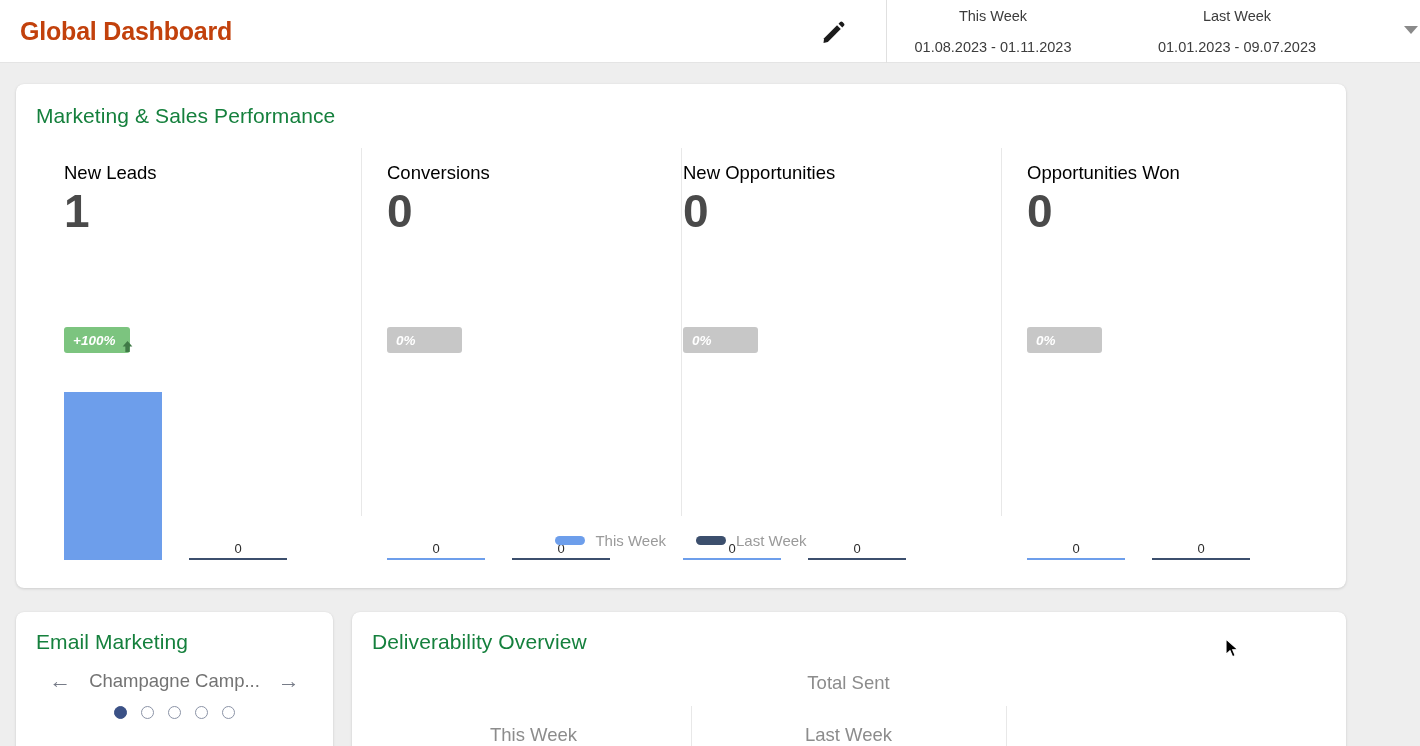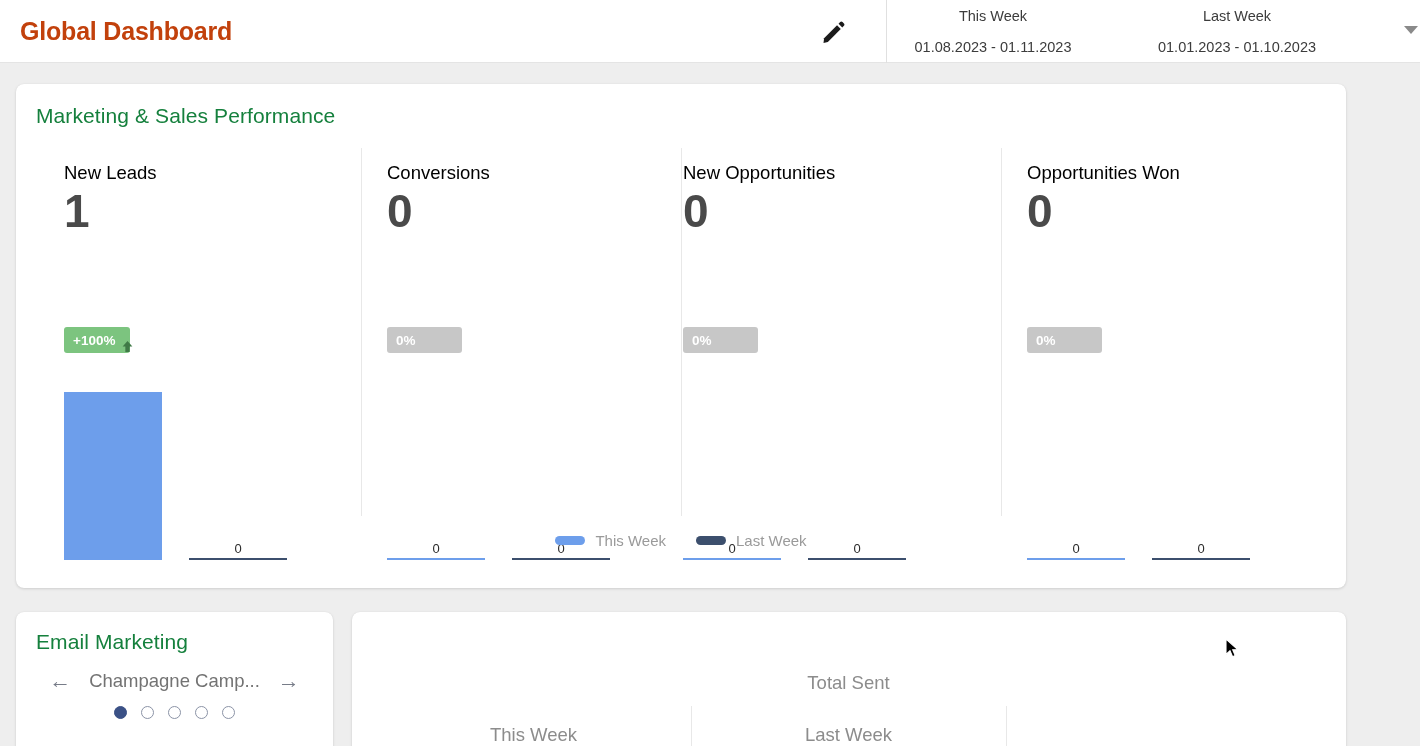--- a/index.html
+++ b/index.html
@@ -137,20 +137,21 @@
     left: 0; top: 165px;
     height: 26px;
     border-radius: 3px;
     display: flex;
     align-items: center;
     padding: 0 9px;
     font-size: 13.5px;
     font-weight: bold;
     color: #ffffff;
     white-space: nowrap;
+    font-style: italic;
   }
   .kpi-badge.up { background: #7cc47f; }
   .kpi-badge.flat { background: #c7c7c7; min-width: 75px; }
 
   .badge-arrow {
     display: inline-block;
     margin-left: 6px;
     width: 0; height: 0;
     position: relative;
   }
@@ -319,21 +320,21 @@
 
   <div class="topbar-sep"></div>
 
   <div class="period period-this">
     <div class="period-label">This Week</div>
     <div class="period-range">01.08.2023 - 01.11.2023</div>
   </div>
 
   <div class="period period-last">
     <div class="period-label">Last Week</div>
-    <div class="period-range">01.01.2023 - 01.10.2023</div>
+    <div class="period-range">01.01.2023 - 09.07.2023</div>
   </div>
 
   <div class="caret-down"></div>
 </div>
 
 <div class="card" id="mktCard">
   <div class="card-title">Marketing &amp; Sales Performance</div>
 
   <div class="kpi-divider" style="left:345px;"></div>
   <div class="kpi-divider" style="left:665px;"></div>
@@ -441,20 +442,21 @@
       <span class="dot active"></span>
       <span class="dot"></span>
       <span class="dot"></span>
       <span class="dot"></span>
       <span class="dot"></span>
     </div>
   </div>
 </div>
 
 <div class="card" id="delivCard">
+  <div class="card-title">Deliverability Overview</div>
 
   <div class="deliv-total">Total Sent</div>
 
   <div class="deliv-divider" style="left:339px;"></div>
   <div class="deliv-divider" style="left:654px;"></div>
 
   <div class="deliv-col" style="left:24px;">This Week</div>
   <div class="deliv-col" style="left:339px;">Last Week</div>
 </div>
 

